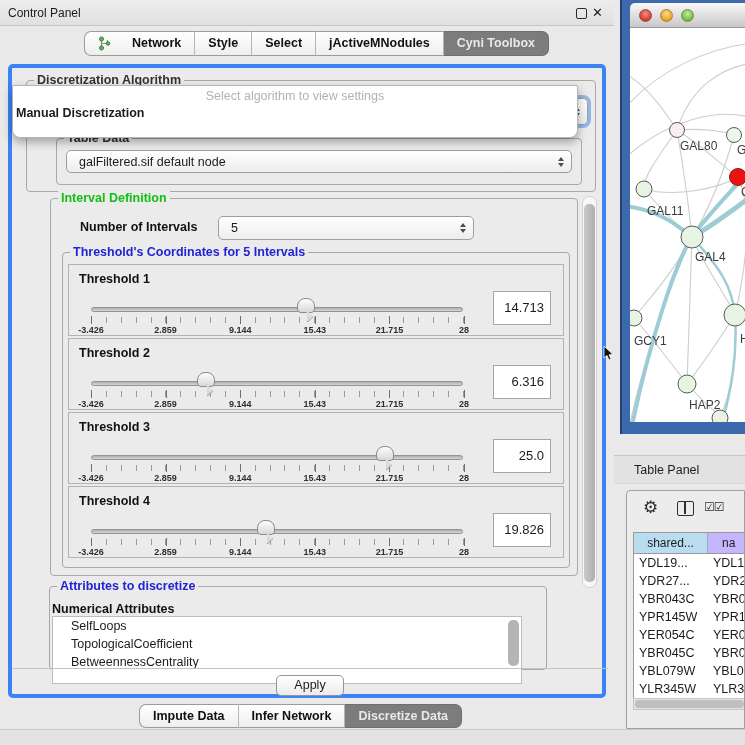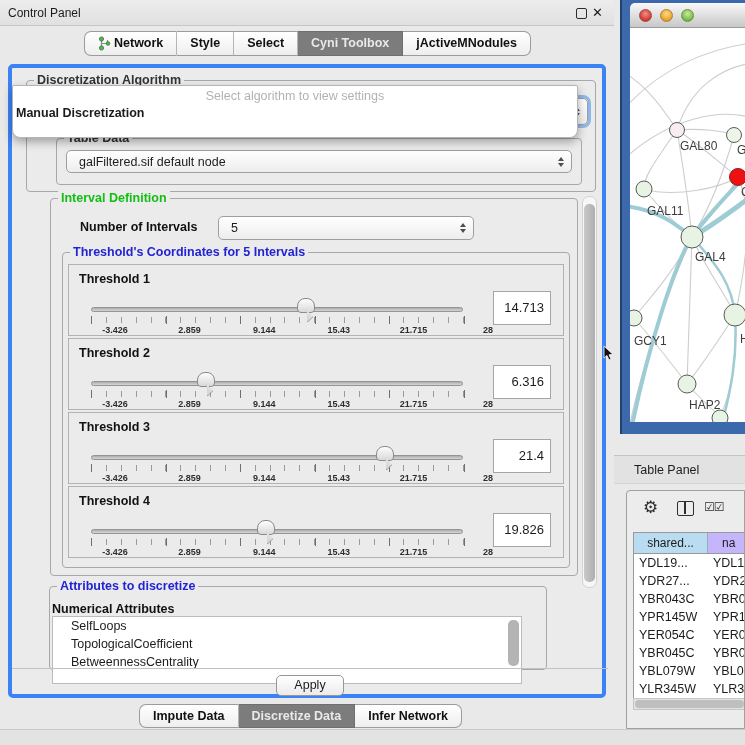--- a/index.html
+++ b/index.html
@@ -9,21 +9,21 @@
 
   
   .cp { position:absolute; left:0; top:0; width:614px; height:745px; background:#e9e9e9; }
   .cp-titlebar { position:absolute; left:0; top:0; width:614px; height:26px; background:linear-gradient(#ededed,#e0e0e0); border-bottom:1px solid #c6c6c6; }
   .cp-title { position:absolute; left:8px; top:6px; font-size:12px; color:#1b1b1b; }
   .float-btn { position:absolute; left:576px; top:8px; width:11px; height:11px; border:1.6px solid #2c2c2c; border-radius:2px; }
   .close-btn { position:absolute; left:592px; top:5px; font-size:13px; font-weight:bold; color:#1c1c1c; }
 
   .seg { display:flex; }
   .seg .tab { height:25px; line-height:23px; padding:0 13px; font-size:12.5px; font-weight:600; color:#111;
-    background:linear-gradient(#ffffff,#eeeeee); border-top:1px solid #9b9b9b; border-bottom:1px solid #9b9b9b; border-right:1px solid #b5b5b5; display:flex; align-items:center; gap:3px; }
+    background:linear-gradient(#ffffff,#eeeeee); border-top:1px solid #9b9b9b; border-bottom:1px solid #9b9b9b; border-right:1px solid #b5b5b5; display:flex; align-items:center; gap:21px; }
   .seg .tab:first-child { border-left:1px solid #9b9b9b; border-radius:7px 0 0 7px; }
   .seg .tab:last-child { border-right:1px solid #9b9b9b; border-radius:0 7px 7px 0; }
   .seg .tab.sel { background:#7c7c7c; color:#e9e9e9; border-color:#6f6f6f; }
   .top-tabs { position:absolute; left:84px; top:31px; }
   .bottom-tabs { position:absolute; left:139px; top:704px; }
   .bottom-tabs .tab { height:24px; }
 
   .outer-panel { position:absolute; left:8px; top:64px; width:598px; height:634px; background:#ebebeb; border:4px solid #3b82f6; border-radius:5px; }
 
   .groupbox { position:absolute; border:1px solid #a8a8a8; border-radius:4px; }
@@ -43,21 +43,21 @@
   .bold-label { position:absolute; font-size:12.5px; font-weight:bold; color:#111; white-space:nowrap;text-align:right; }
 
   .tbox { position:absolute; left:56px; width:496px; height:72px; border:1px solid #b2b2b2; background:#ebebeb; }
   .track { position:absolute; left:22px; top:42px; width:372px; height:5px; background:linear-gradient(#adadad,#d6d6d6); border:1px solid #949494; border-radius:3px; }
   .thumb { position:absolute; top:33px; width:18px; height:15px; background:linear-gradient(#fdfdfd,#d9d9d9); border:1px solid #8a8a8a; border-radius:8px 8px 4px 4px; z-index:2; }
   .thumb::after { content:""; position:absolute; left:4px; top:13px; width:8px; height:8px; background:linear-gradient(#e3e3e3,#cfcfcf); border:1px solid #8a8a8a; border-top:none; transform:rotate(45deg); border-radius:0 0 3px 0; clip-path:polygon(0 0, 100% 100%, 100% 0); }
   .ticks { position:absolute; left:22px; top:52px; width:373px; height:6px;
     background-image:repeating-linear-gradient(to right,#9a9a9a 0 1px,transparent 1px 14.88px); }
   .majtick { position:absolute; top:-1px; width:1px; height:8px; background:#6f6f6f; }
   .ticklabels { position:absolute; left:22px; top:60px; width:373px; height:11px; }
-  .ticklabels span { position:absolute; transform:translateX(-50%); font-size:9px; font-weight:bold; color:#2e2e2e; white-space:nowrap;margin-left:24px; }
+  .ticklabels span { position:absolute; transform:translateX(-50%); font-size:9px; font-weight:bold; color:#2e2e2e; white-space:nowrap; }
   .valbox { position:absolute; right:12px; top:26px; width:58px; height:34px; background:#ffffff; border:1px solid #a5a5a5; font-size:13px; text-align:right; line-height:32px; padding-right:6px; }
 
   .attr-list { position:absolute; background:#ffffff; border:1px solid #bcbcbc; overflow:hidden; font-size:12.5px; }
   .attr-list .item { padding-left:18px; line-height:18px; white-space:nowrap; }
   .vscroll-thumb { position:absolute; background:#b4b4b4; border-radius:5px; }
 
   .footer { position:absolute; left:0; top:600px; width:596px; height:33px; border-top:1px solid #c2c2c2; }
   .apply-btn { position:absolute; left:50%; top:6px; transform:translateX(-50%); width:68px; height:21px; background:linear-gradient(#ffffff,#ebebeb); border:1px solid #979797; border-radius:5px; font-size:12.5px; text-align:center; line-height:19px; }
 
   .cp-vscroll { position:absolute; left:582px; top:196px; width:15px; height:392px; background:#f7f7f7; border:1px solid #d2d2d2; border-radius:7px; }
@@ -121,25 +121,25 @@
           <circle cx="10" cy="7.5" r="1.8" fill="#57b257" stroke="#2f7a2f" stroke-width="0.8"></circle>
         </svg>
         <span>Network</span>
       </div>
       <div class="tab">
           <span>Style</span>
         </div>
       <div class="tab">
           <span>Select</span>
         </div>
+      <div class="tab">
+          <span>jActiveMNodules</span>
+        </div>
       <div class="tab sel">
           <span>Cyni Toolbox</span>
-        </div>
-      <div class="tab">
-          <span>jActiveMNodules</span>
         </div>
     </div>
 
     <div class="outer-panel">
 
       <div class="groupbox" style="left:14px; top:12px; width:570px; height:112px;">
         <span class="gb-title dark">Discretization Algorithm</span>
       </div>
       <div class="combo focused" style="left:22px; top:30px; width:554px; height:27px;">
         <span class="spinner">
@@ -234,21 +234,21 @@
             <span class="majtick" style="left:100%"></span>
         </div>
         <div class="ticklabels">
           <span style="left:0%">-3.426</span>
           <span style="left:20%">2.859</span>
           <span style="left:40%">9.144</span>
           <span style="left:60%">15.43</span>
           <span style="left:80%">21.715</span>
           <span style="left:100%">28</span>
         </div>
-        <div class="valbox">21.4</div>
+        <div class="valbox">25.0</div>
       </div>
 
       <div class="tbox" style="top:418px;">
         <span class="bold-label" style="left:10px; top:7px;">Threshold 4</span>
         <div class="track"></div>
         <div class="thumb" style="left: 187.837px;"></div>
         <div class="ticks">
           <span class="majtick" style="left:0%"></span>
             <span class="majtick" style="left:20%"></span>
             <span class="majtick" style="left:40%"></span>
@@ -284,25 +284,25 @@
     </div>
 
     <div class="cp-vscroll">
       <span class="vscroll-thumb"></span>
     </div>
 
     <div class="seg bottom-tabs">
       <div class="tab">
           <span>Impute Data</span>
         </div>
+      <div class="tab">
+          <span>Infer Network</span>
+        </div>
       <div class="tab sel">
           <span>Discretize Data</span>
-        </div>
-      <div class="tab">
-          <span>Infer Network</span>
         </div>
     </div>
 
     <div class="popup">
       <div class="prompt">Select algorithm to view settings</div>
       <div class="opt b">Manual Discretization</div>
     </div>
   </div>
 
   <div class="bottom-strip"></div>

